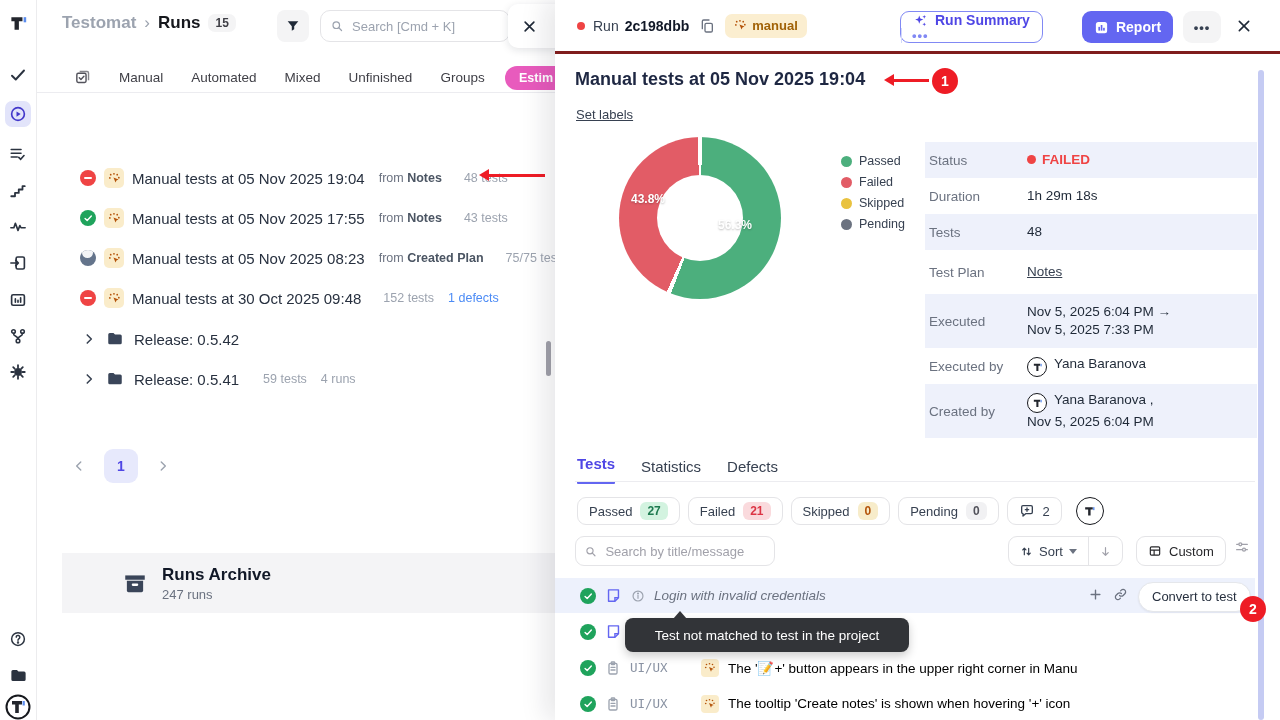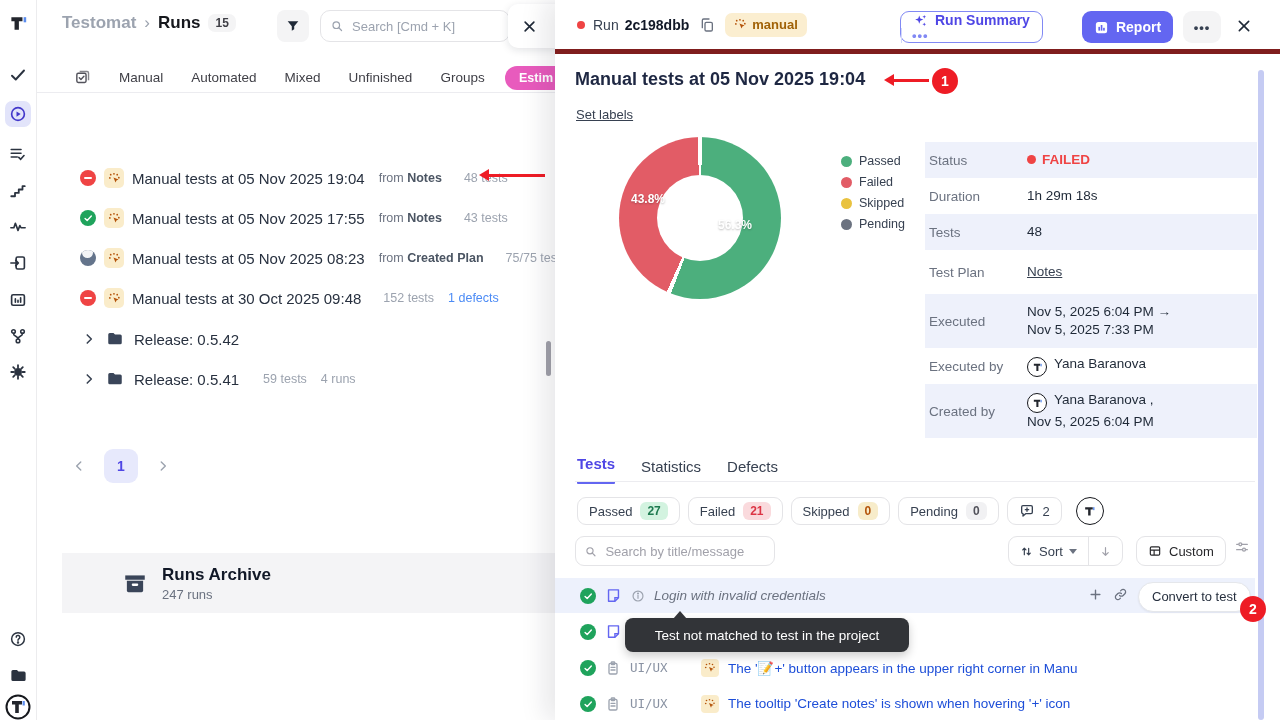--- a/index.html
+++ b/index.html
@@ -52,21 +52,21 @@
   .archive .ac{font-size:13px;color:#6b7280;margin-top:2px;}
   .lscroll{position:absolute;left:510px;top:341px;width:5px;height:35px;background:#a1a1aa;border-radius:3px;}
 
   
   .ann-arrow{position:absolute;height:3px;background:#ee1c25;}
   .ann-arrow::before{content:"";position:absolute;left:-9px;top:-5px;border-top:6.5px solid transparent;border-bottom:6.5px solid transparent;border-right:10px solid #ee1c25;}
   .ann-badge{position:absolute;width:26px;height:26px;border-radius:50%;background:#ee1c25;color:#fff;font-size:14px;font-weight:700;display:flex;align-items:center;justify-content:center;z-index:40;}
 
   
   .right{position:absolute;left:555px;top:0;width:725px;height:720px;background:#fff;box-shadow:-10px 0 24px rgba(15,23,42,.10);z-index:10;}
-  .rhead{position:absolute;left:0;top:0;width:100%;height:54px;border-bottom:5px solid #7f1d1d;display:flex;align-items:center;box-sizing:border-box;padding:0 22px;}
+  .rhead{position:absolute;left:0;top:0;width:100%;height:54px;border-bottom:3px solid #7f1d1d;display:flex;align-items:center;box-sizing:border-box;padding:0 22px;}
   .rhead .dot{width:8px;height:8px;border-radius:50%;background:#ef4444;margin-right:8px;}
   .rhead .rl{font-size:14px;color:#374151;margin-right:6px;}
   .rhead .rid{font-size:14px;font-weight:700;color:#111827;margin-right:10px;}
   .mbadge{display:flex;align-items:center;gap:5px;background:#fbeed0;border-radius:7px;height:24px;padding:0 9px;margin-left:10px;}
   .mbadge span{font-size:13px;font-weight:600;color:#a16207;}
   .summary-btn{position:absolute;left:345px;top:11px;height:32px;display:inline-flex;align-items:stretch;border:1px solid #8189f4;border-radius:9px;background:#fff;box-sizing:border-box;flex-direction:column;}
   .summary-btn .main{display:flex;align-items:center;gap:7px;padding:0 12px;color:#4f46e5;font-size:14px;font-weight:600;}
   .summary-btn .dots{display:flex;align-items:center;padding:0 10px;border-left:1px solid #d3d8fb;color:#8189f4;font-size:13px;letter-spacing:1px;font-weight:700;}
   .report-btn{position:absolute;left:527px;top:11px;height:32px;width:91px;background:#6366f1;border-radius:9px;color:#fff;font-size:14px;font-weight:600;display:flex;align-items:center;justify-content:center;gap:7px;}
   .more-btn{position:absolute;left:628px;top:11px;width:38px;height:32px;background:#f4f4f5;border-radius:9px;display:flex;align-items:center;justify-content:center;color:#374151;font-weight:700;letter-spacing:1px;font-size:13px;}
@@ -115,21 +115,21 @@
   .sortgrp .s1{display:flex;align-items:center;gap:6px;padding:0 11px;font-size:13px;color:#374151;}
   .caret{width:0;height:0;border-left:4px solid transparent;border-right:4px solid transparent;border-top:5px solid #6b7280;}
   .sortgrp .s2{display:flex;align-items:center;padding:0 10px;border-left:1px solid #e4e4e7;}
   .custom-btn{position:absolute;left:581px;top:536px;height:30px;border:1px solid #e4e4e7;border-radius:9px;display:flex;align-items:center;gap:7px;padding:0 11px;font-size:13px;color:#27272a;box-sizing:border-box;background:#fff;}
   .colcfg{position:absolute;left:679px;top:539px;}
 
   .trow{position:absolute;left:0;width:700px;height:35px;display:flex;align-items:center;padding-left:25px;box-sizing:border-box;gap:9px;}
   .trow.hl{background:#edf1fc;}
   .tcheck{width:16px;height:16px;border-radius:50%;background:#1fa35c;display:flex;align-items:center;justify-content:center;flex:0 0 16px;}
   .trow .ital{font-size:13.5px;color:#6b7280;font-style:italic;}
-  .trow .ttl{font-size:13.5px;color:#1d4ed8;white-space:nowrap;}
+  .trow .ttl{font-size:13.5px;color:#000000;white-space:nowrap;}
   .trow .tag{font-family:"DejaVu Sans Mono",monospace;font-size:12.5px;color:#8a93a3;width:62px;flex:0 0 62px;}
   .trow .mini-manual{width:18px;height:18px;border-radius:4px;background:#faecca;display:flex;align-items:center;justify-content:center;flex:0 0 18px;}
   .convert-btn{position:absolute;left:583px;top:3.5px;height:28px;padding:0 13px;background:#fff;border:1px solid #e5e7eb;border-radius:15px;font-size:13px;color:#27303f;display:flex;align-items:center;box-shadow:0 1px 2px rgba(15,23,42,.06);}
   .rowact{position:absolute;display:flex;align-items:center;gap:10px;left:533px;top:9px;}
   .tooltip{position:absolute;left:70px;top:618px;width:284px;height:34px;background:#323438;border-radius:8px;color:#fff;font-size:13.5px;display:flex;align-items:center;justify-content:center;z-index:30;box-shadow:0 4px 10px rgba(0,0,0,.2);}
   .tooltip::before{content:"";position:absolute;top:-7px;left:48px;border-left:7px solid transparent;border-right:7px solid transparent;border-bottom:8px solid #323438;}
   .rscroll{position:absolute;left:703px;top:70px;width:6px;height:650px;background:#c5cbf3;border-radius:3px;}
 </style>
 </head>
 <body>

